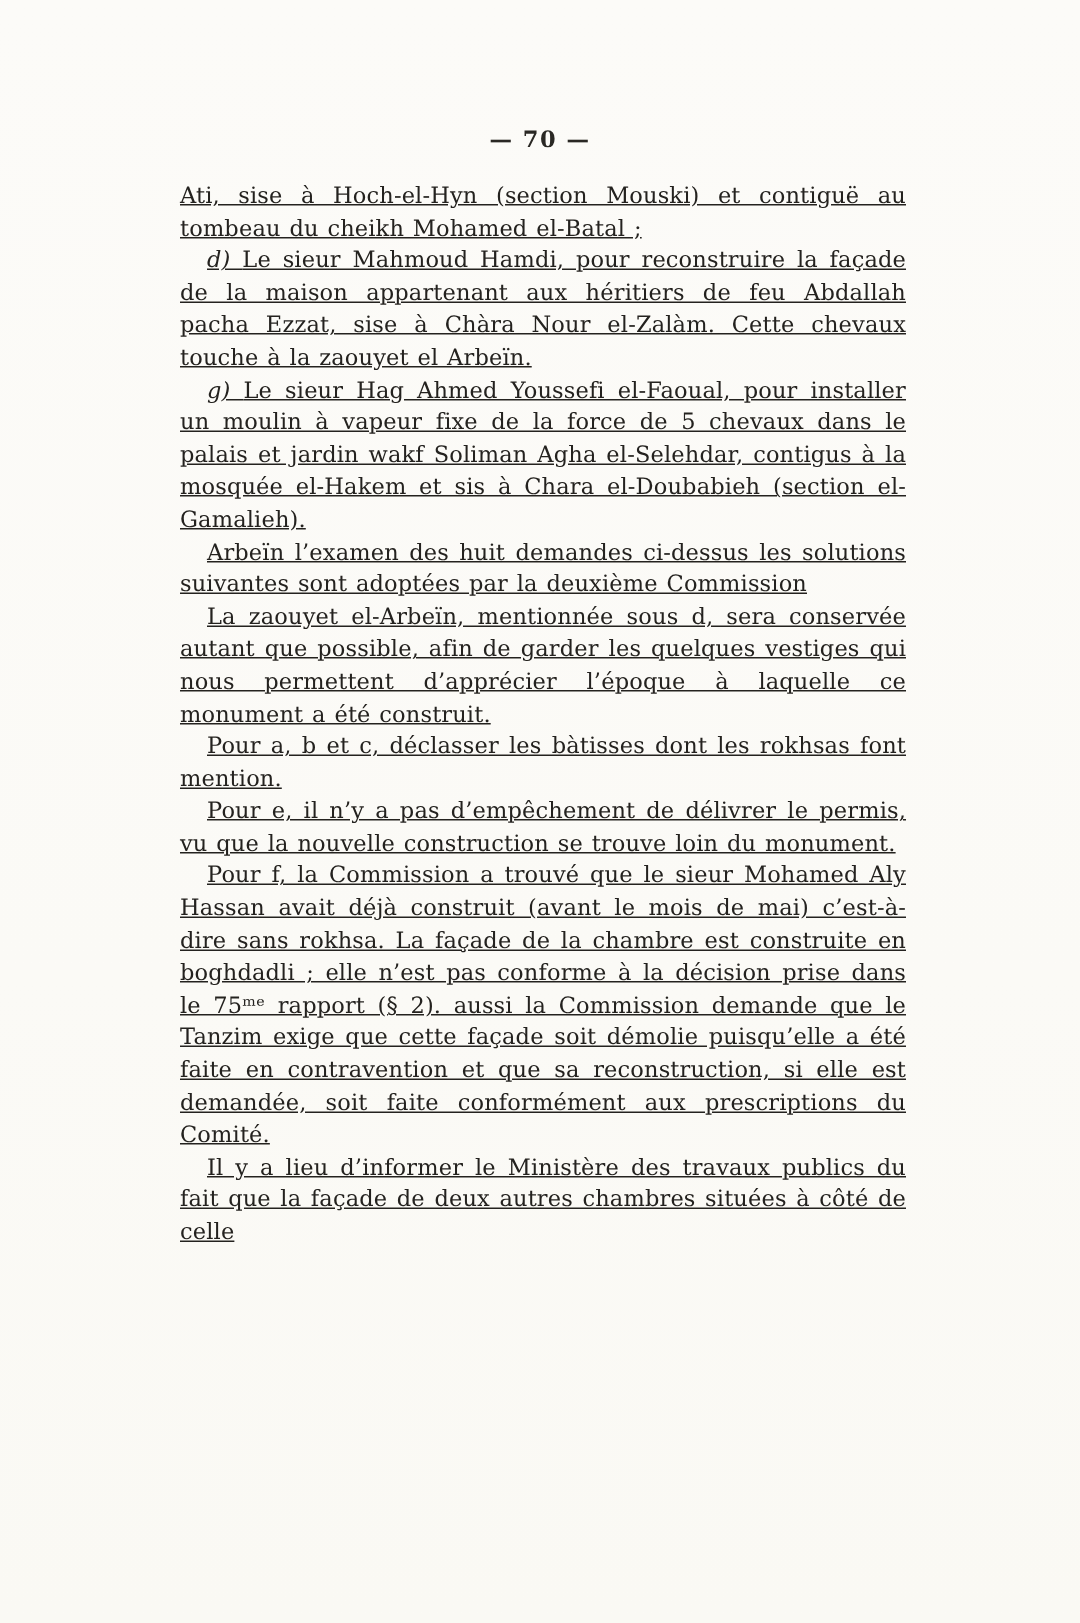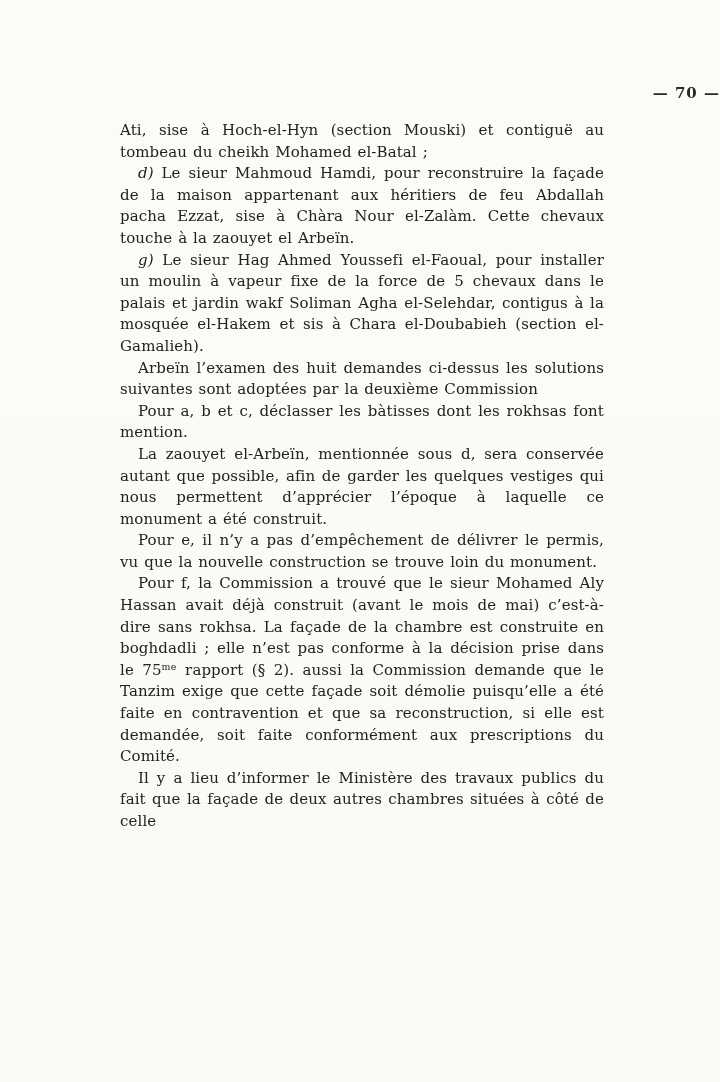--- a/index.html
+++ b/index.html
@@ -12,36 +12,37 @@
     background: linear-gradient(180deg, #fcfbf8 0%, #fbfaf6 60%, #faf9f4 100%);
     font-family: "DejaVu Serif", "Liberation Serif", serif;
     color: #24221f;
     overflow: hidden;
   }
   .page-number {
     position: absolute;
     top: 84px;
     left: 0;
     width: 100%;
-    text-align: right;
+    text-align: center;
     font-size: 15px;
     font-weight: bold;
     letter-spacing: 1px;
     color: #2a2824;
   }
   .text-block {
     position: absolute;
     left: 120px;
     top: 120px;
     width: 484px;
     font-size: 15px;
     line-height: 21.6px;
     text-align: justify;
     letter-spacing: 0.1px;
     word-spacing: 1px;
+    text-decoration: underline;
   }
   .para { margin: 0; }
   .para.indent { text-indent: 18px; }
   .lead { font-style: italic; }
 </style>
 </head>
 <body>
 
 <div class="page">
 
@@ -53,23 +54,23 @@
 
     <p class="para indent"><i class="lead">d) </i><span>Le sieur Mahmoud Hamdi, pour reconstruire la façade de la maison appartenant aux héritiers de feu Abdallah pacha Ezzat, sise à Chàra Nour el-Zalàm. Cette chevaux touche à la zaouyet el Arbeïn.</span></p>
 
 
 
     <p class="para indent"><i class="lead">g) </i><span>Le sieur Hag Ahmed Youssefi el-Faoual, pour installer un moulin à vapeur fixe de la force de 5 chevaux dans le palais et jardin wakf Soliman Agha el-Selehdar, contigus à la mosquée el-Hakem et sis à Chara el-Doubabieh (section el-Gamalieh).</span></p>
 
 
     <p class="para indent"><i class="lead"></i><span>Arbeïn l’examen des huit demandes ci-dessus les solutions suivantes sont adoptées par la deuxième Commission</span></p>
 
+    <p class="para indent"><i class="lead"></i><span>La zaouyet el-Arbeïn, mentionnée sous d, sera conservée autant que possible, afin de garder les quelques vestiges qui nous permettent d’apprécier l’époque à laquelle ce monument a été construit.</span></p>
+
     <p class="para indent"><i class="lead"></i><span>Pour a, b et c, déclasser les bàtisses dont les rokhsas font mention.</span></p>
-
-    <p class="para indent"><i class="lead"></i><span>La zaouyet el-Arbeïn, mentionnée sous d, sera conservée autant que possible, afin de garder les quelques vestiges qui nous permettent d’apprécier l’époque à laquelle ce monument a été construit.</span></p>
 
     <p class="para indent"><i class="lead"></i><span>Pour e, il n’y a pas d’empêchement de délivrer le permis, vu que la nouvelle construction se trouve loin du monument.</span></p>
 
     <p class="para indent"><i class="lead"></i><span>Pour f, la Commission a trouvé que le sieur Mohamed Aly Hassan avait déjà construit (avant le mois de mai) c’est-à-dire sans rokhsa. La façade de la chambre est construite en boghdadli ; elle n’est pas conforme à la décision prise dans le 75ᵐᵉ rapport (§ 2). aussi la Commission demande que le Tanzim exige que cette façade soit démolie puisqu’elle a été faite en contravention et que sa reconstruction, si elle est demandée, soit faite conformément aux prescriptions du Comité.</span></p>
 
     <p class="para indent"><i class="lead"></i><span>Il y a lieu d’informer le Ministère des travaux publics du fait que la façade de deux autres chambres situées à côté de celle</span></p>
 
   </div>
 </div>
 

